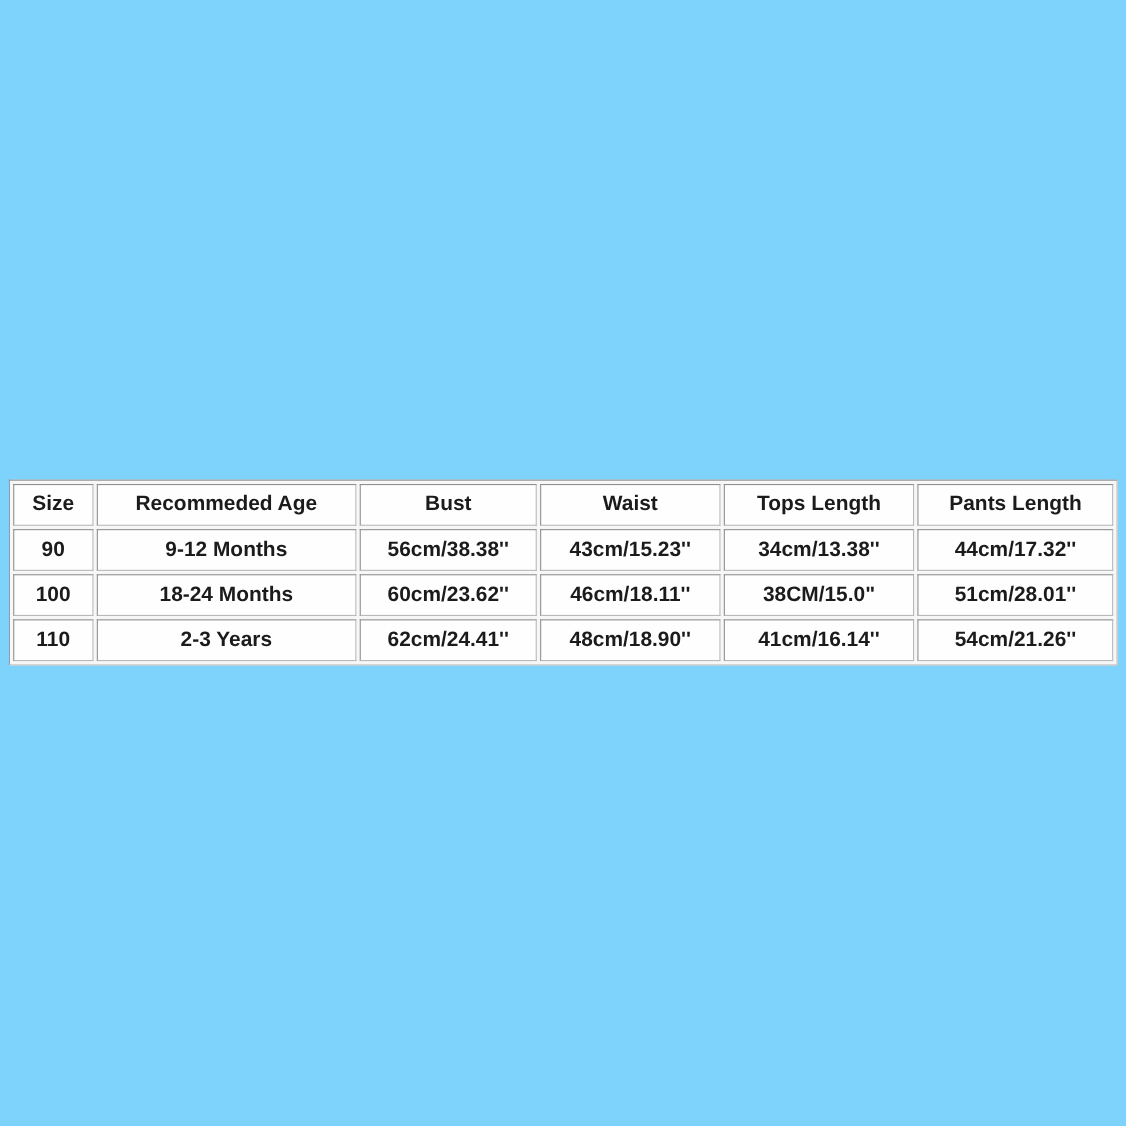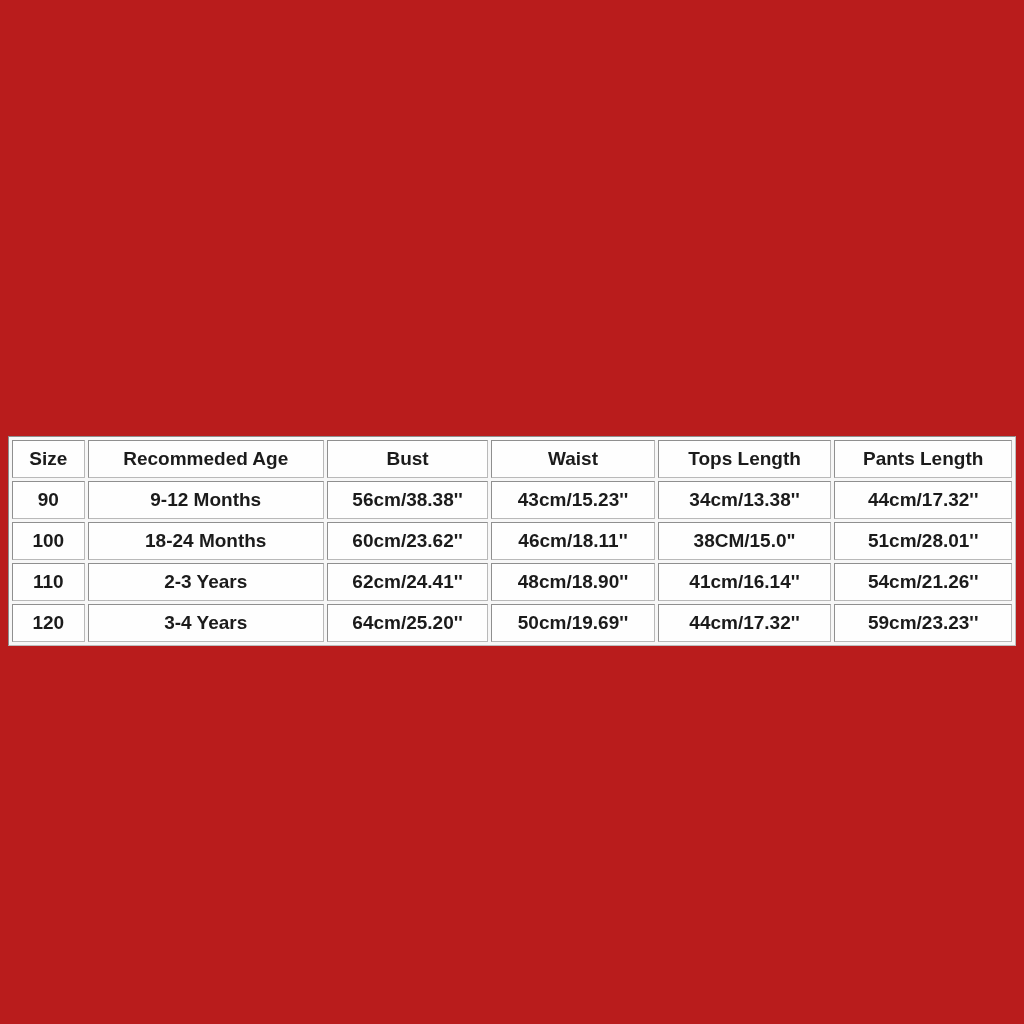--- a/index.html
+++ b/index.html
@@ -4,21 +4,21 @@
 <style>
   html, body {
     margin: 0;
     padding: 0;
     background: #ffffff;
   }
   .page {
     position: relative;
     width: 1024px;
     height: 1024px;
-    background: #b91c1c;
+    background: #7dd3fc;
     overflow: hidden;
   }
   table.size-table {
     position: absolute;
     left: 8px;
     top: 436px;
     width: 1008px;
     table-layout: fixed;
     border-collapse: separate;
     border-spacing: 3px;
@@ -89,23 +89,15 @@
         <td>51cm/28.01''</td>
       </tr>
       <tr>
         <td>110</td>
         <td>2-3 Years</td>
         <td>62cm/24.41''</td>
         <td>48cm/18.90''</td>
         <td>41cm/16.14''</td>
         <td>54cm/21.26''</td>
       </tr>
-      <tr>
-        <td>120</td>
-        <td>3-4 Years</td>
-        <td>64cm/25.20''</td>
-        <td>50cm/19.69''</td>
-        <td>44cm/17.32''</td>
-        <td>59cm/23.23''</td>
-      </tr>
     </tbody>
   </table>
 </div>
 
 </body></html>

